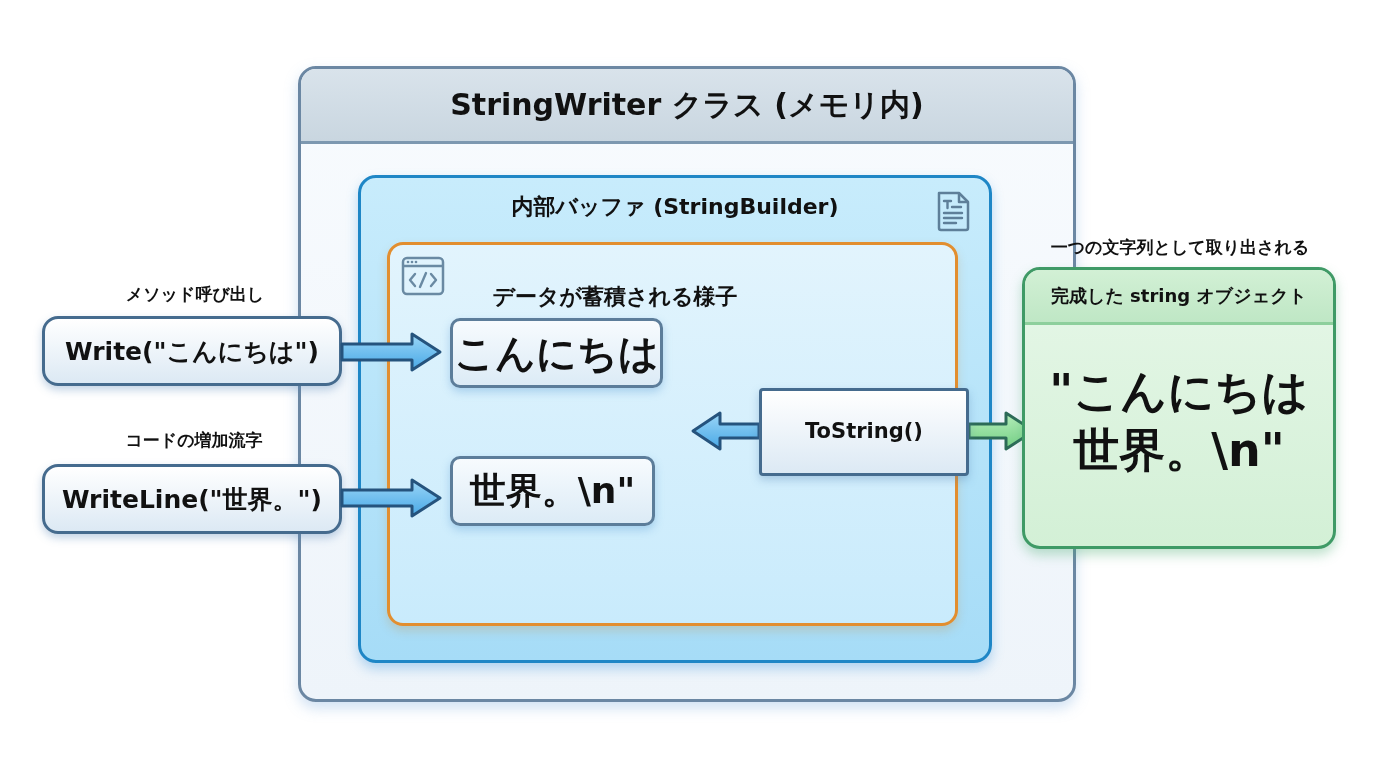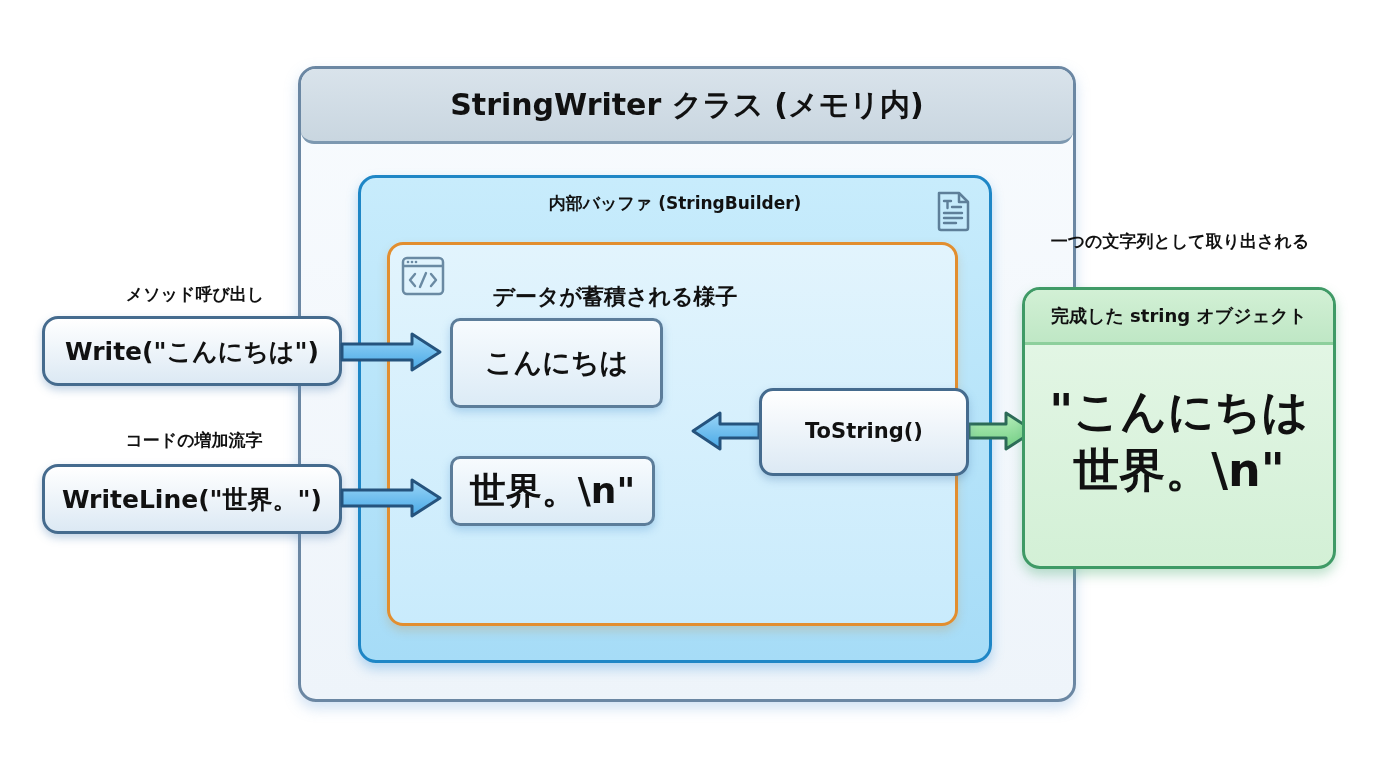--- a/index.html
+++ b/index.html
@@ -17,34 +17,34 @@
     border:3px solid #6b87a3; border-radius:18px;
     background:linear-gradient(#f8fbfe,#eef4fa);
     box-shadow:0 6px 14px rgba(120,170,220,0.35);
     box-sizing:border-box; overflow:hidden;
   }
   #outer-header {
     left:0; top:0; right:0; height:72px;
     background:linear-gradient(#d9e3eb,#c9d6e0);
     border-bottom:3px solid #7d98b0;
     display:flex; align-items:center; justify-content:center;
-    font-size:30px; font-weight:bold; color:#111;border-radius:13px;
+    font-size:30px; font-weight:bold; color:#111;
   }
 
   
   #buffer {
     left:358px; top:175px; width:634px; height:488px;
     border:3px solid #1e86c6; border-radius:18px;
     background:linear-gradient(#c8ecfc,#a6dcf7);
     box-shadow:0 6px 12px rgba(60,150,220,0.35);
     box-sizing:border-box;
   }
   #buffer-title {
     left:358px; top:192px; width:634px; text-align:center;
-    font-size:17px; font-weight:bold;
+    font-size:22px; font-weight:bold;
   }
   #doc-icon { left:933px; top:190px; width:40px; height:42px; }
 
   
   #accum {
     left:387px; top:242px; width:571px; height:384px;
     border:3px solid #e28e2f; border-radius:16px;
     background:linear-gradient(#e2f4fd,#c9ebfc);
     box-sizing:border-box;
     box-shadow:0 5px 10px rgba(200,140,60,0.25);
@@ -56,62 +56,62 @@
   }
 
   .chunk {
     border:3px solid #5c7d9a; border-radius:10px;
     background:linear-gradient(#f7fbfe,#dcebf6);
     box-shadow:0 4px 8px rgba(80,150,210,0.35);
     box-sizing:border-box;
     display:flex; align-items:center; justify-content:center;
     font-weight:bold; color:#111;
   }
-  #chunk1 { left:450px; top:318px; width:213px; height:90px; font-size:28px; }
+  #chunk1 { left:450px; top:318px; width:213px; height:70px; font-size:40px; }
   #chunk2 { left:450px; top:456px; width:205px; height:70px; font-size:36px; }
 
   
   .call-label { font-size:17px; font-weight:bold; text-align:center; width:260px; }
   #call1-label { left:65px; top:283px; }
   #call2-label { left:64px; top:429px; }
   .call {
     border:3px solid #456b8e; border-radius:16px;
     background:linear-gradient(#ffffff,#dce9f4);
     box-shadow:0 4px 8px rgba(80,130,180,0.35);
     box-sizing:border-box;
     display:flex; align-items:center; justify-content:center;
     font-weight:bold; font-size:25px; color:#111;
   }
   #call1 { left:42px; top:316px; width:300px; height:70px; }
   #call2 { left:42px; top:464px; width:300px; height:70px; }
 
   
   #tostring {
     left:759px; top:388px; width:210px; height:88px;
-    border:3px solid #456b8e; border-radius:14px;
+    border:3px solid #456b8e; border-radius:4px;
     background:linear-gradient(#ffffff,#dce9f4);
     box-shadow:0 4px 8px rgba(80,130,180,0.35);
     box-sizing:border-box;
     display:flex; flex-direction:column; align-items:center; justify-content:center;
     font-weight:bold; color:#111; line-height:1.3;
   }
   #tostring .l1 { font-size:21px; }
   #tostring .l2 { font-size:20px; }
 
   
   #result-caption {
-    left:1015px; top:230px; width:330px; text-align:center;
+    left:1015px; top:236px; width:330px; text-align:center;
     font-size:17px; font-weight:bold;
   }
   #result {
     left:1022px; top:267px; width:314px; height:282px;
     border:3px solid #3f9a66; border-radius:18px;
     background:linear-gradient(#e6f7e8,#d3f0d6);
     box-shadow:0 6px 12px rgba(70,170,110,0.35);
-    box-sizing:border-box; overflow:hidden;margin-top:20px;
+    box-sizing:border-box; overflow:hidden;
   }
   #result-header {
     left:0; top:0; right:0; height:52px;
     background:linear-gradient(#d2f0d5,#bfe7c5);
     border-bottom:3px solid #8dcf9c;
     display:flex; align-items:center; justify-content:center;
     font-size:18px; font-weight:bold;
   }
   #result-value {
     left:0; right:0; top:92px; text-align:center;

